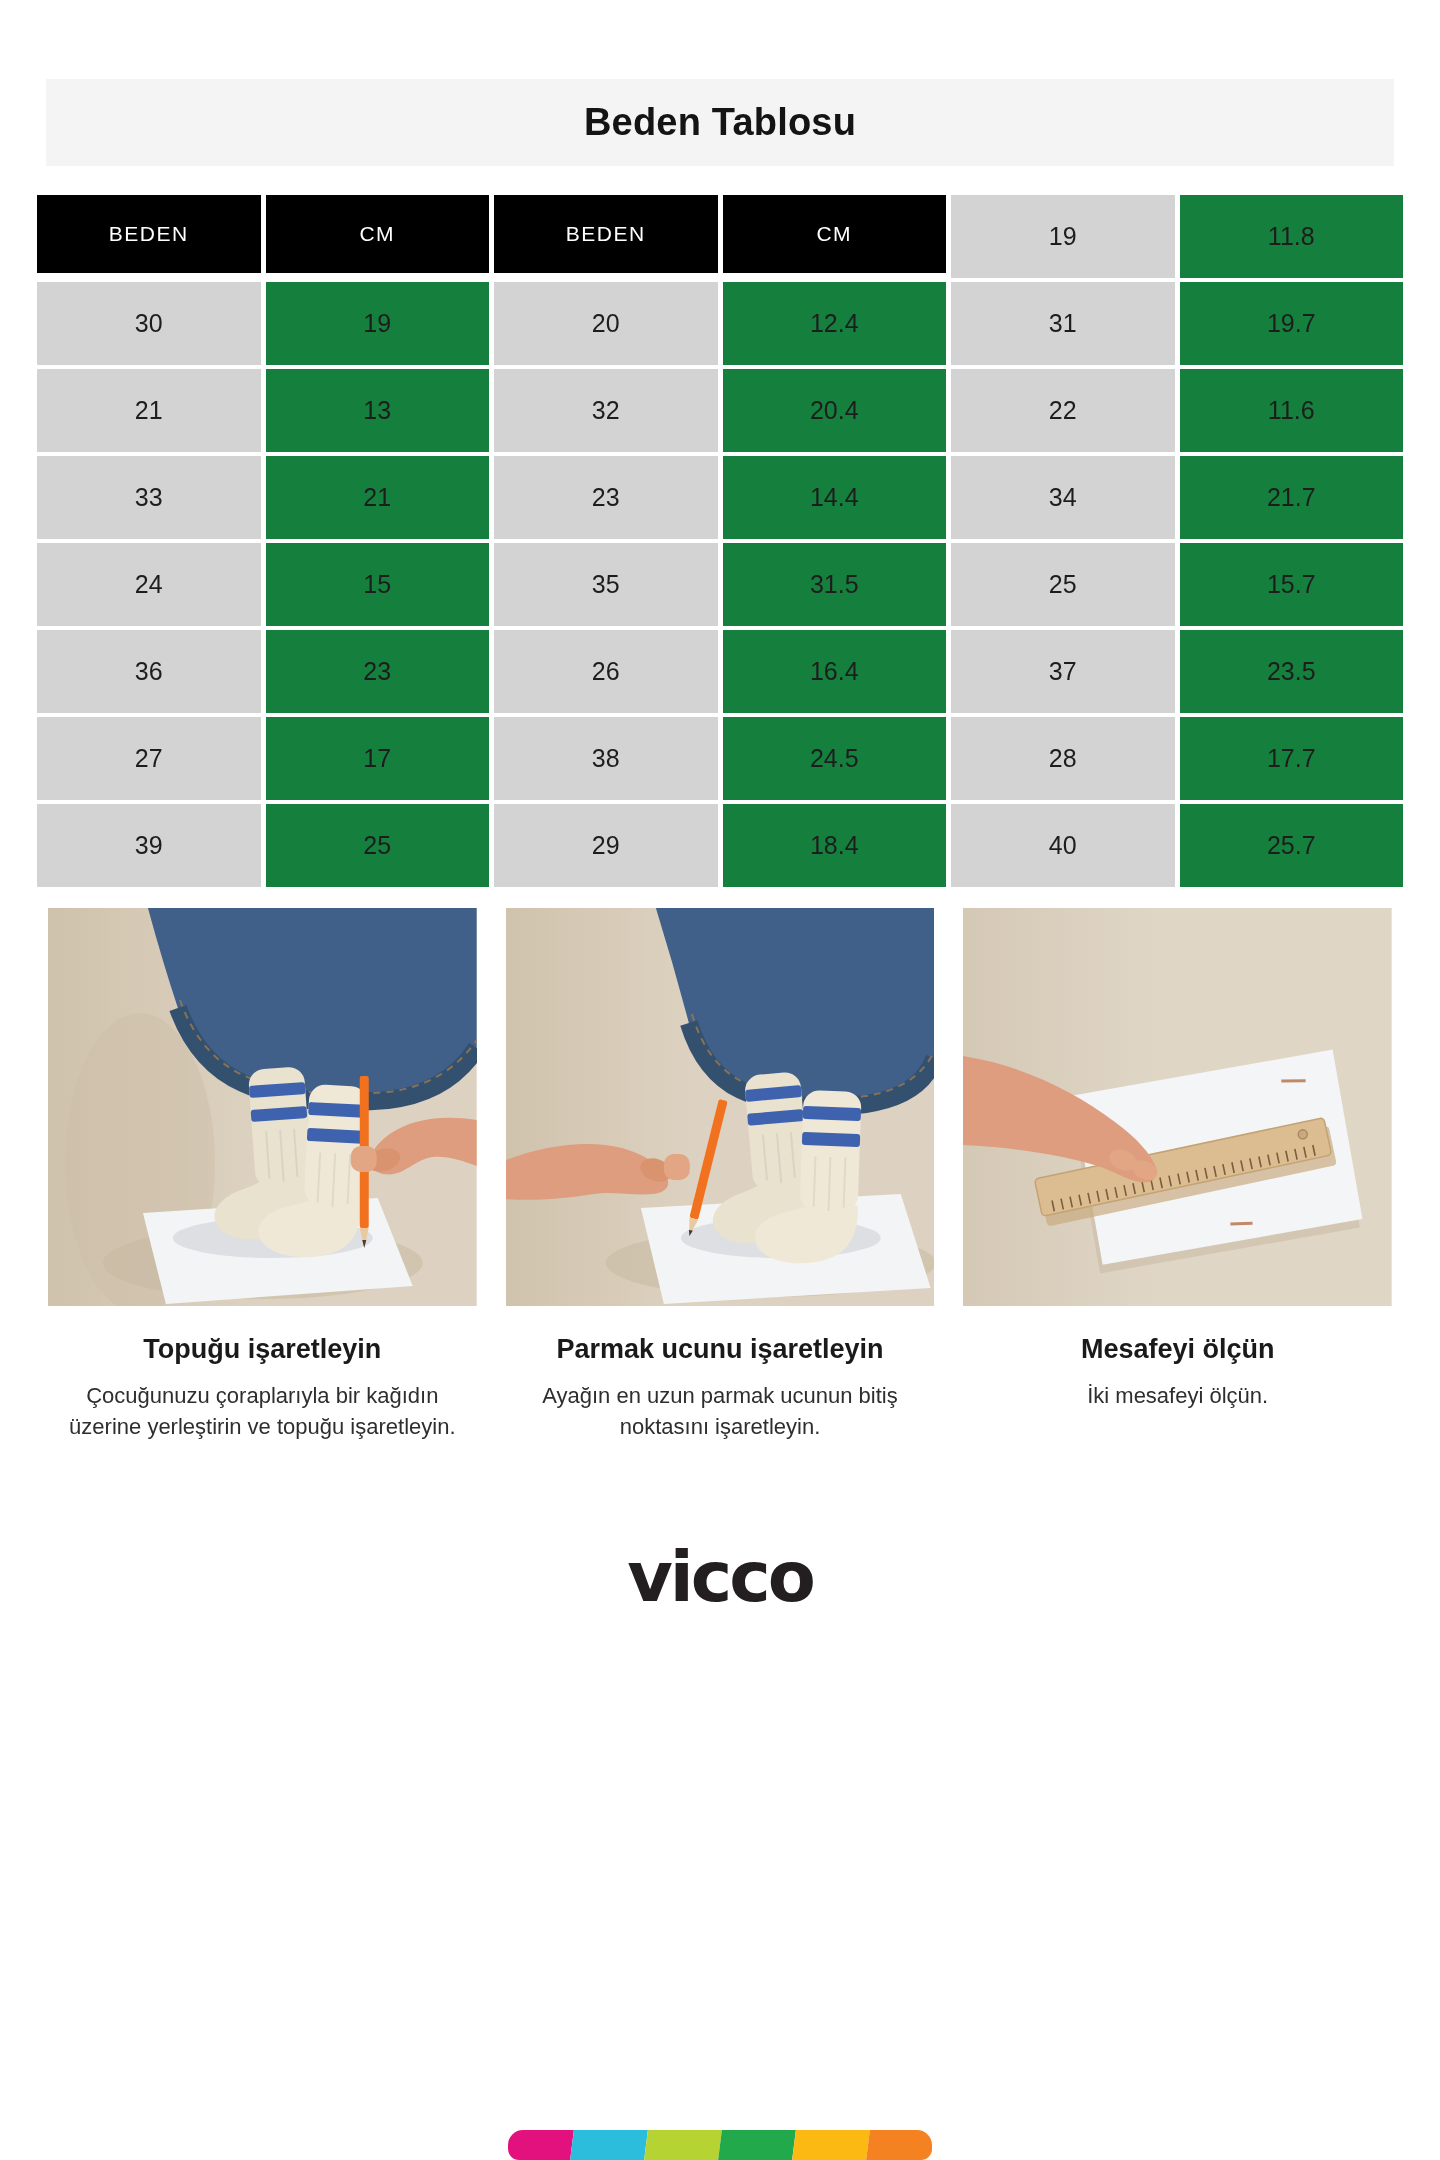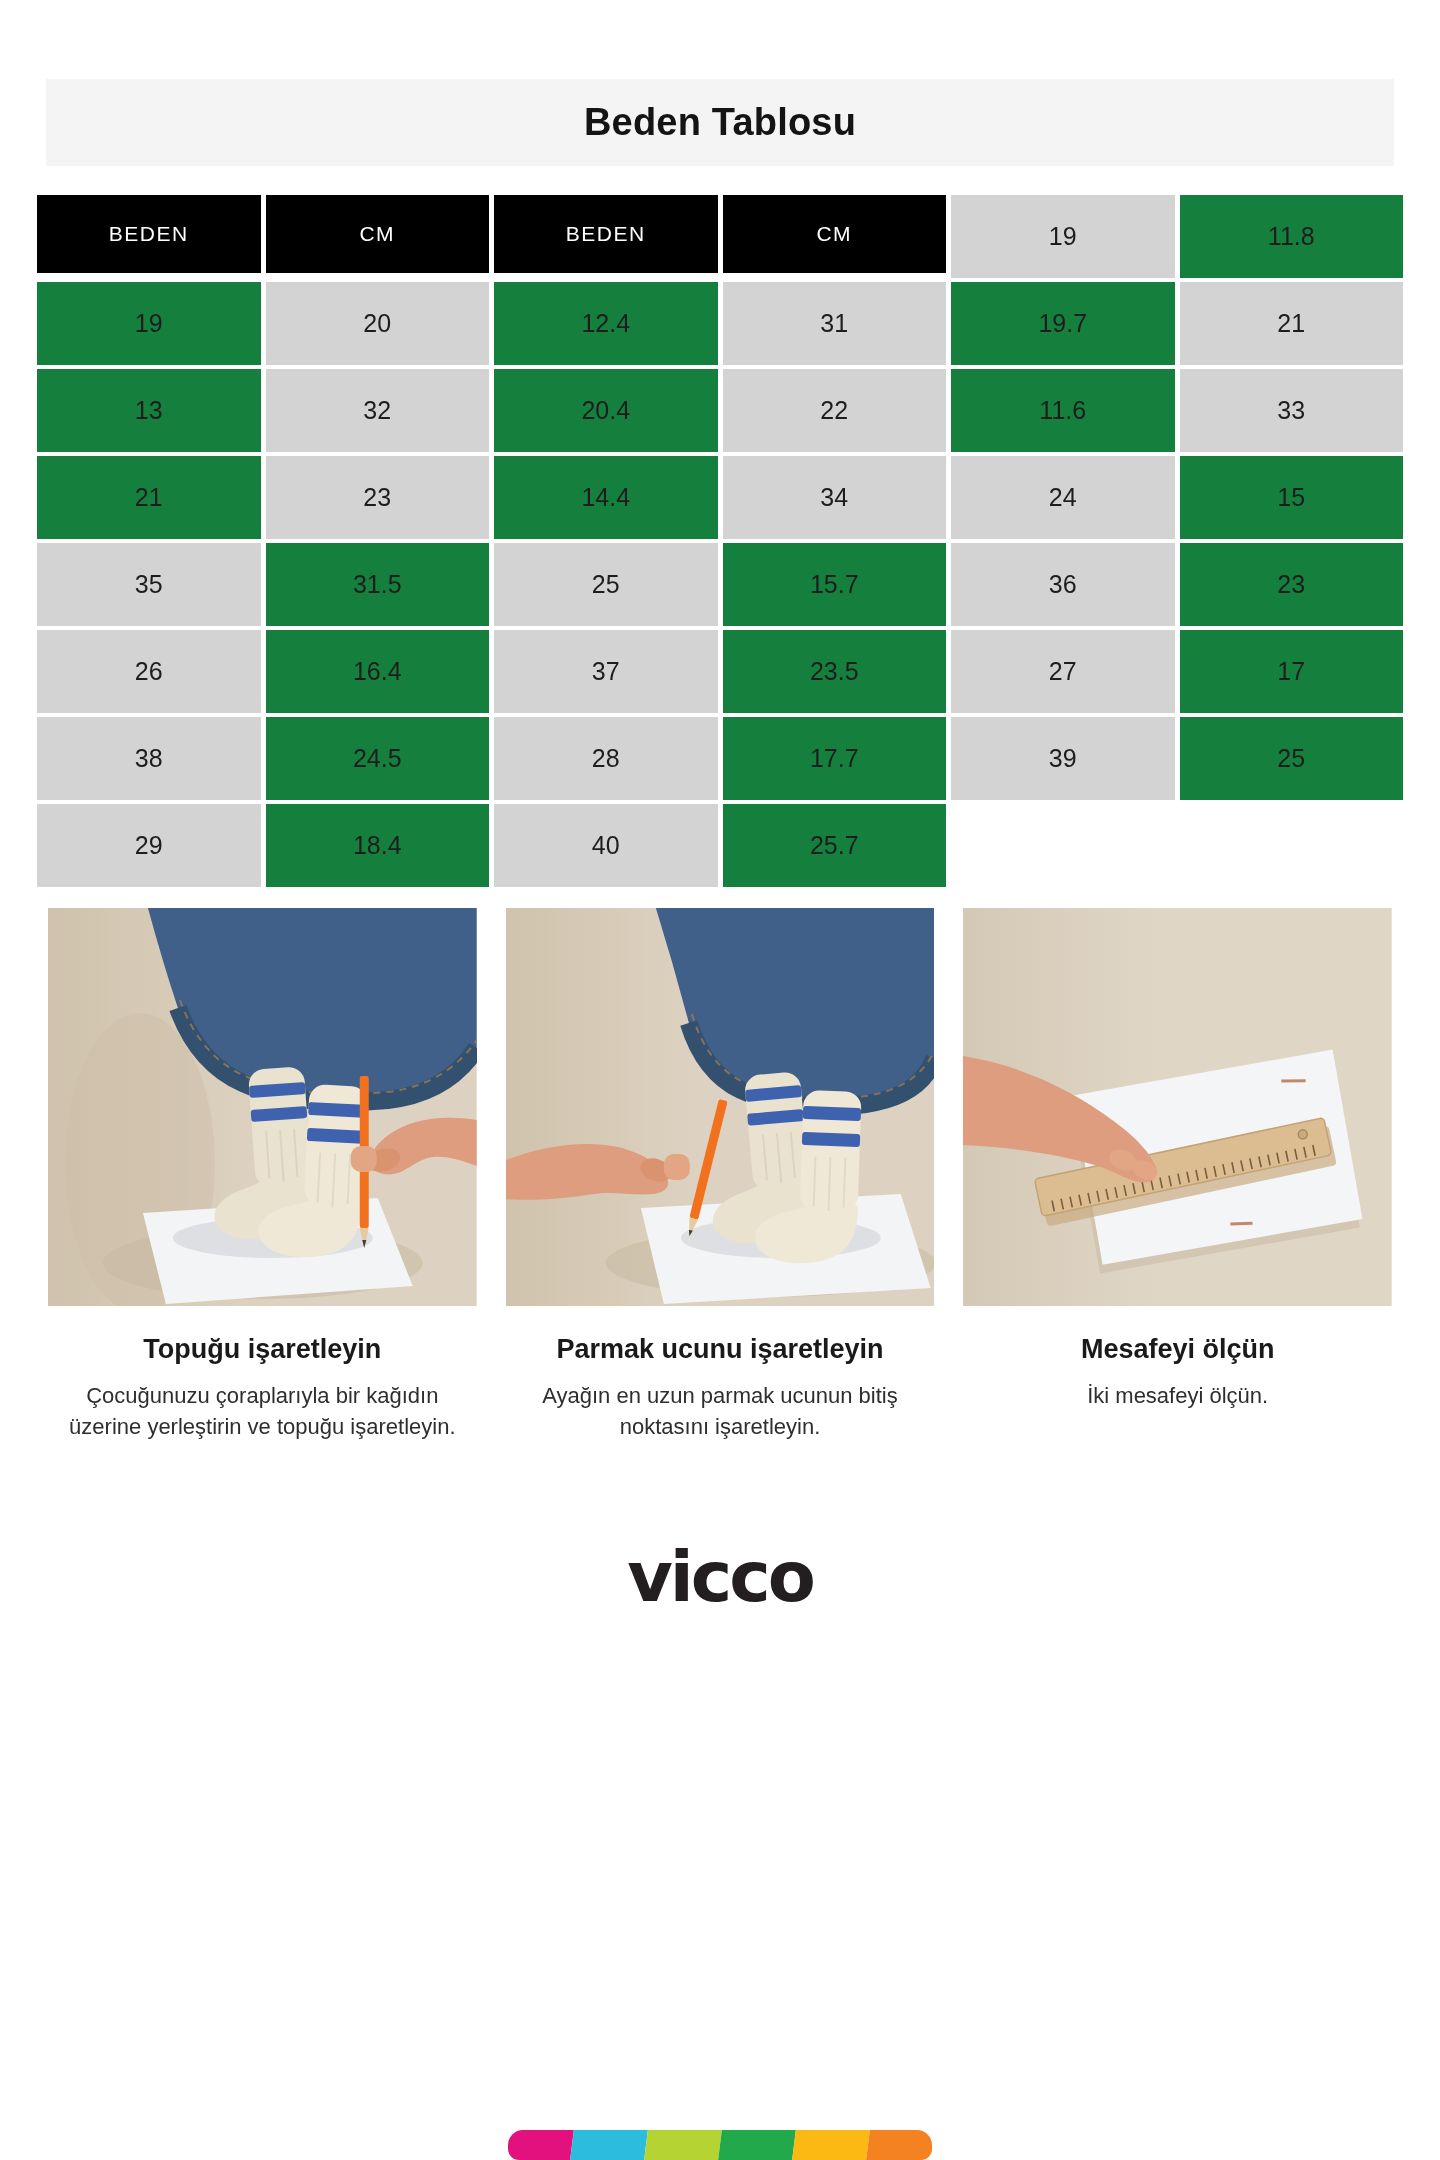--- a/index.html
+++ b/index.html
@@ -94,36 +94,38 @@
     <div class="banner-title">Beden Tablosu</div>
   </div>
 
   <div class="size-table">
       <div class="cell header">BEDEN</div>
       <div class="cell header">CM</div>
       <div class="cell header">BEDEN</div>
       <div class="cell header">CM</div>
       <div class="cell size">19</div>
       <div class="cell cm">11.8</div>
+      <div class="cell size">30</div>
       <div class="cell cm">19</div>
       <div class="cell size">20</div>
       <div class="cell cm">12.4</div>
       <div class="cell size">31</div>
       <div class="cell cm">19.7</div>
       <div class="cell size">21</div>
       <div class="cell cm">13</div>
       <div class="cell size">32</div>
       <div class="cell cm">20.4</div>
       <div class="cell size">22</div>
       <div class="cell cm">11.6</div>
       <div class="cell size">33</div>
       <div class="cell cm">21</div>
       <div class="cell size">23</div>
       <div class="cell cm">14.4</div>
       <div class="cell size">34</div>
+      <div class="cell cm">21.7</div>
       <div class="cell size">24</div>
       <div class="cell cm">15</div>
       <div class="cell size">35</div>
       <div class="cell cm">31.5</div>
       <div class="cell size">25</div>
       <div class="cell cm">15.7</div>
       <div class="cell size">36</div>
       <div class="cell cm">23</div>
       <div class="cell size">26</div>
       <div class="cell cm">16.4</div>

